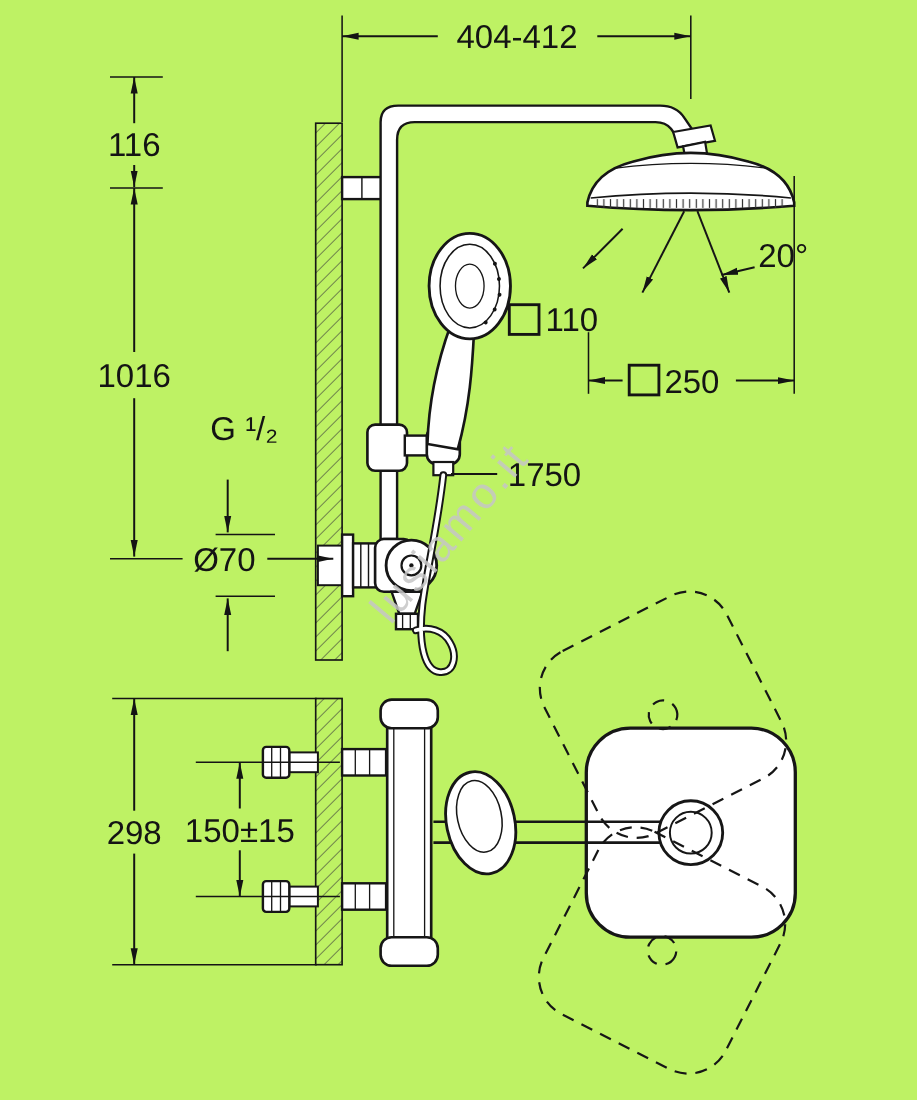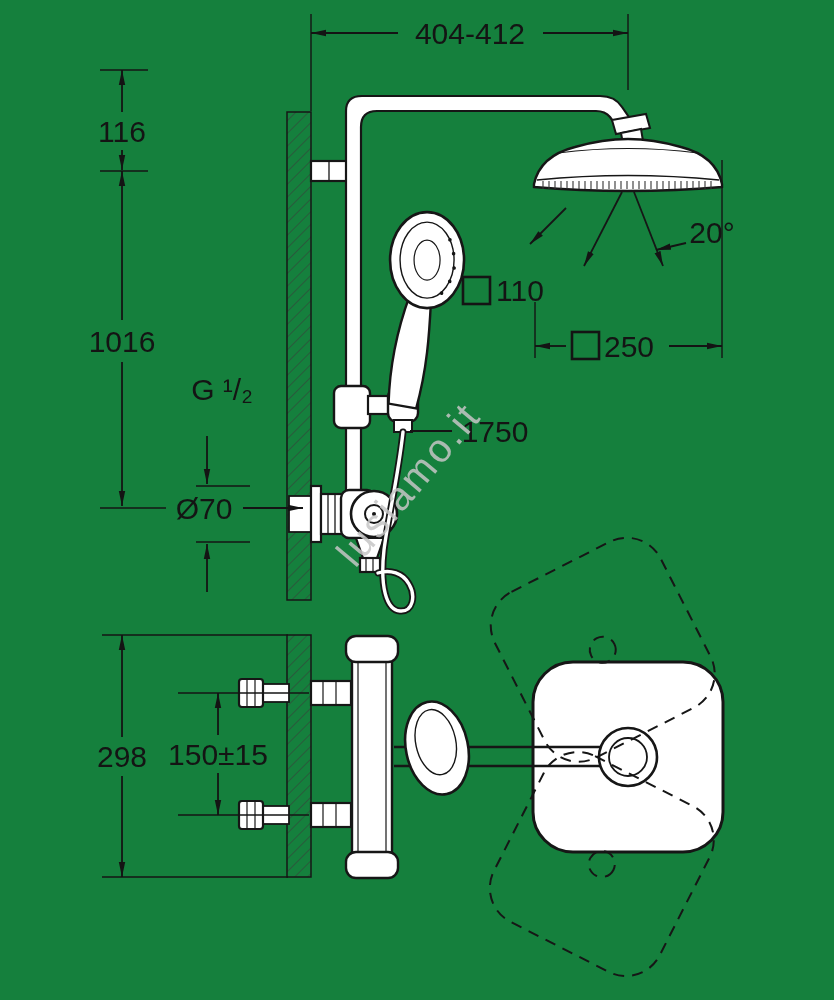--- a/index.html
+++ b/index.html
@@ -1,16 +1,16 @@
 <!DOCTYPE html>
 <html><head>
 <meta charset="utf-8">
 <style>
   html,body{margin:0;padding:0;background:#fff;}
-  .stage{position:relative;width:834px;height:1000px;background:#15803d;overflow:hidden;
+  .stage{position:relative;width:834px;height:1000px;background:#bef264;overflow:hidden;
          font-family:"Liberation Sans",sans-serif;}
   svg{display:block;}
   svg text{font-family:"Liberation Sans",sans-serif;font-size:30px;fill:#141414;}
   svg text.small-frac{font-size:30px;}
   svg text.watermark{font-size:40px;fill:#c6c6c6;letter-spacing:3px;opacity:.85;}
 </style>
 </head>
 <body>
 
 <div class="stage">

